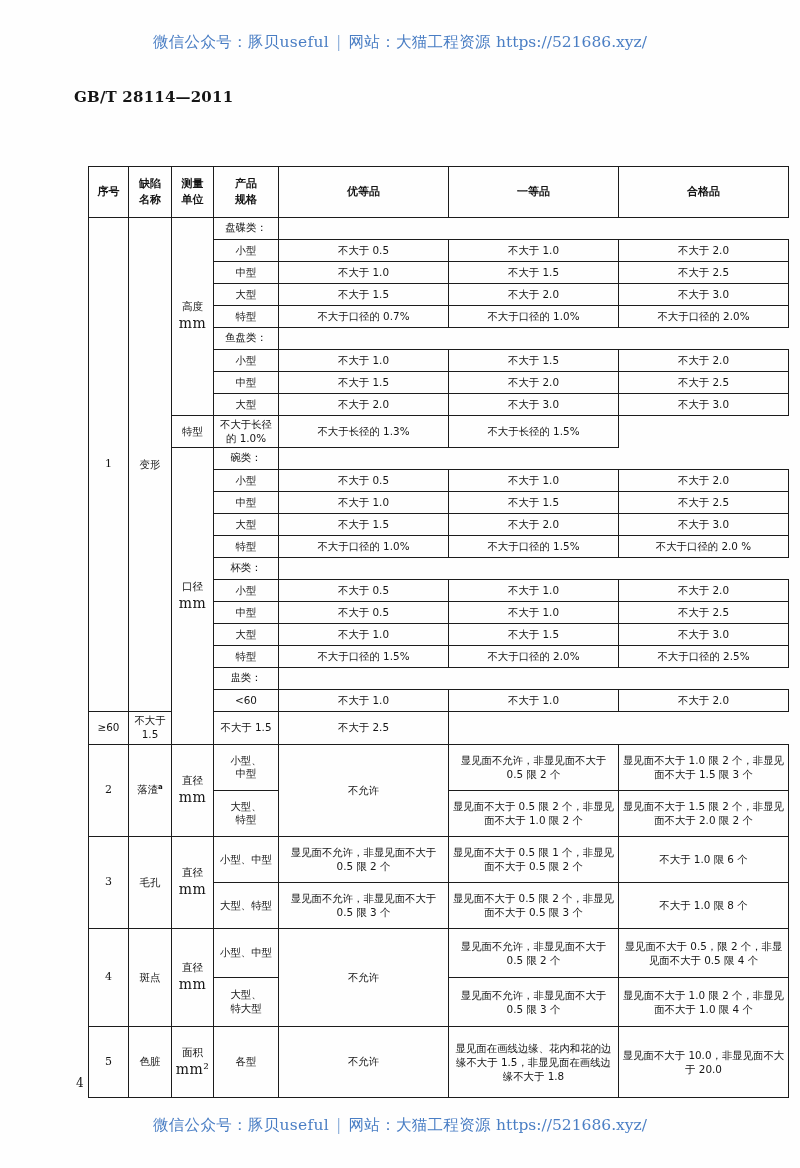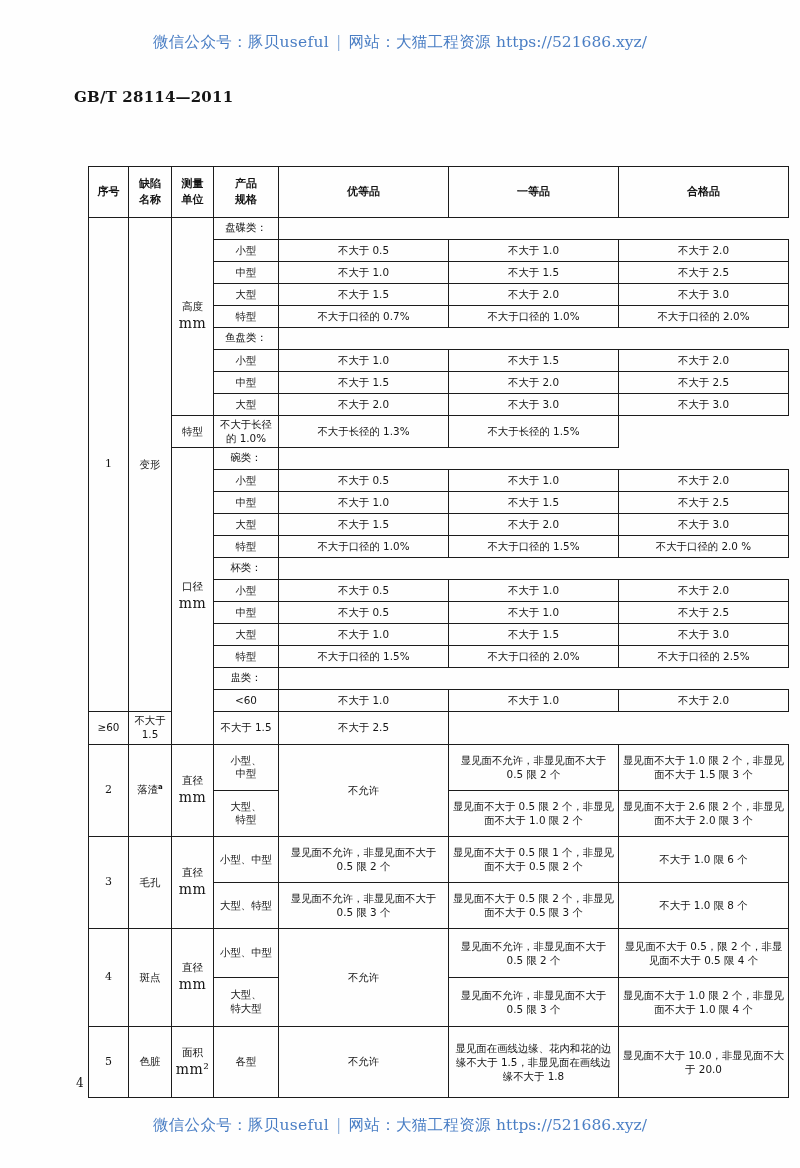--- a/index.html
+++ b/index.html
@@ -371,21 +371,21 @@
         <td rowspan="2" class="cell-bold">不允许</td>
         <td class="cell-bold multi txt-left">显见面不允许，非显见面不大于 0.5 限 2 个</td>
         <td class="cell-bold multi txt-left">显见面不大于 1.0 限 2 个，非显见面不大于 1.5 限 3 个</td>
       </tr>
       <tr>
         <td class="spec-sub" style="height:41px">
           <span>大型、</span><br>
           <span>特型</span>
         </td>
         <td class="cell-bold multi txt-left">显见面不大于 0.5 限 2 个，非显见面不大于 1.0 限 2 个</td>
-        <td class="cell-bold multi txt-left">显见面不大于 2.6 限 2 个，非显见面不大于 2.0 限 3 个</td>
+        <td class="cell-bold multi txt-left">显见面不大于 1.5 限 2 个，非显见面不大于 2.0 限 2 个</td>
       </tr>
 
       <tr>
         <td rowspan="2" class="seq-num">3</td>
         <td rowspan="2" class="cell-bold">毛孔</td>
         <td rowspan="2" class="v-unit">
           <span>直径</span>
           <span class="u">mm</span>
         </td>
         <td class="spec-sub" style="height:41px">小型、中型</td>

